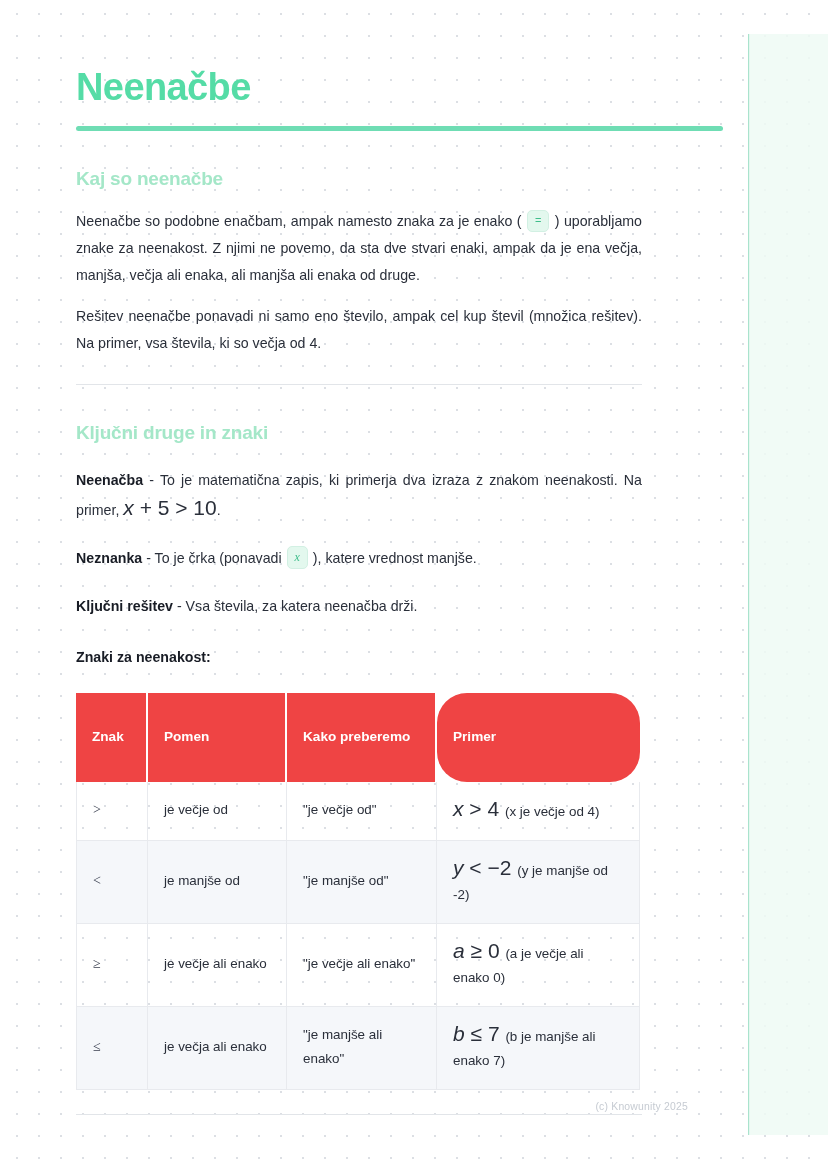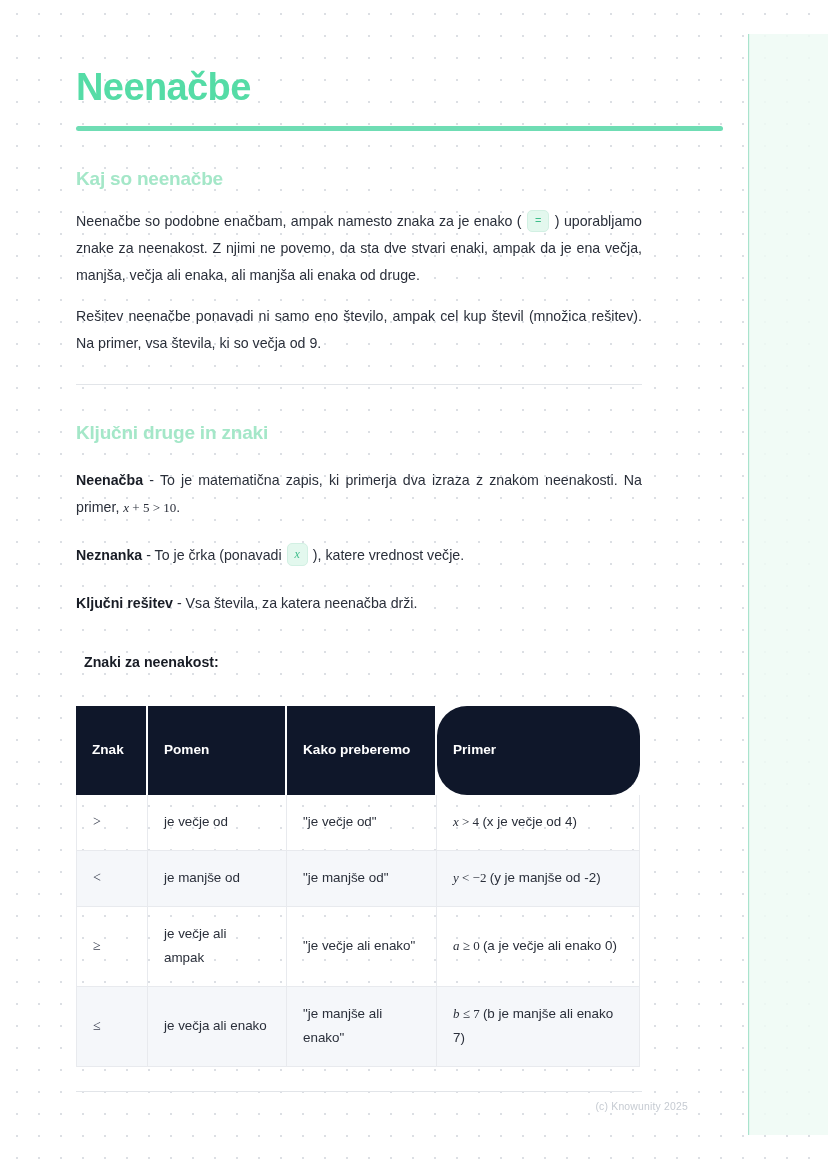--- a/index.html
+++ b/index.html
@@ -95,40 +95,40 @@
     margin: 0;
     padding-top: 21px;
     font-size: 14.2px;
     line-height: 27px;
     color: #2a2f3a;
     text-align: justify;
   }
   p.term b { font-weight: bold; color: #181c25; }
 
   p.label-line {
-    margin: 8px;
+    margin: 0;
     padding-top: 25px;
     font-size: 14.2px;
     line-height: 24px;
     font-weight: bold;
     color: #181c25;
   }
 
   .divider {
     margin-top: 27px;
     width: 566px;
     height: 1px;
     background: #e2e5e9;
   }
   .divider.bottom { margin-top: 24px; }
 
   
   .math {
-    font-family: Liberation Serif, serif;
-    font-size: 13px;
+    font-family: Liberation Sans, sans-serif;
+    font-size: 21px;
   }
   .math i {
     font-style: italic;
   }
 
   
   .chip {
     display: inline-block;
     background: #e3f8ee;
     border: 1px solid #d2f0e3;
@@ -152,21 +152,21 @@
     width: 564px;
     table-layout: fixed;
     font-size: 13.4px;
   }
   table.signs col.c1 { width: 72px; }
   table.signs col.c2 { width: 139px; }
   table.signs col.c3 { width: 150px; }
   table.signs col.c4 { width: 203px; }
 
   table.signs thead th {
-    background: #0f172a;
+    background: #ef4444;
     color: #ffffff;
     font-weight: bold;
     font-size: 13.6px;
     line-height: 21px;
     text-align: left;
     padding: 16px 16px 17px 16px;
     vertical-align: middle;
     height: 56px;
     border-right: 2px solid #ffffff;
   }
@@ -217,29 +217,29 @@
 
 <div class="content">
 
   <h1 class="doc-title">Neenačbe</h1>
   <div class="title-rule"></div>
 
   <h2 class="section-title">Kaj so neenačbe</h2>
 
   <p class="body-text"><span>Neenačbe so podobne enačbam, ampak namesto znaka za je enako ( </span><span class="chip eq">=</span><span> ) uporabljamo znake za neenakost. Z njimi ne povemo, da sta dve stvari enaki, ampak da je ena večja, manjša, večja ali enaka, ali manjša ali enaka od druge.</span></p>
 
-  <p class="body-text tight">Rešitev neenačbe ponavadi ni samo eno število, ampak cel kup števil (množica rešitev). Na primer, vsa števila, ki so večja od 9.</p>
+  <p class="body-text tight">Rešitev neenačbe ponavadi ni samo eno število, ampak cel kup števil (množica rešitev). Na primer, vsa števila, ki so večja od 4.</p>
 
   <div class="divider"></div>
 
   <h2 class="section-title">Ključni druge in znaki</h2>
 
   <p class="term"><b>Neenačba</b><span> - </span><span>To je matematična zapis, ki primerja dva izraza z znakom neenakosti. Na primer, </span><span class="math"><i>x</i><span> + 5 &gt; 10</span></span><span>.</span></p>
 
-  <p class="term"><b>Neznanka</b><span> - </span><span>To je črka (ponavadi </span><span class="chip var">x</span><span> ), katere vrednost večje.</span></p>
+  <p class="term"><b>Neznanka</b><span> - </span><span>To je črka (ponavadi </span><span class="chip var">x</span><span> ), katere vrednost manjše.</span></p>
 
   <p class="term"><b>Ključni rešitev</b><span> - </span><span>Vsa števila, za katera neenačba drži.</span></p>
 
   <p class="label-line">Znaki za neenakost:</p>
 
   <div class="tbl-wrap">
     <table class="signs">
       <colgroup>
         <col class="c1">
           <col class="c2">
@@ -262,21 +262,21 @@
           <td><span class="math"><i>x</i><span> &gt; 4 </span></span><span>(x je večje od 4)</span></td>
         </tr>
         <tr>
           <td class="sym">&lt;</td>
           <td>je manjše od</td>
           <td>"je manjše od"</td>
           <td><span class="math"><i>y</i><span> &lt; −2 </span></span><span>(y je manjše od -2)</span></td>
         </tr>
         <tr>
           <td class="sym">≥</td>
-          <td>je večje ali ampak</td>
+          <td>je večje ali enako</td>
           <td>"je večje ali enako"</td>
           <td><span class="math"><i>a</i><span> ≥ 0 </span></span><span>(a je večje ali enako 0)</span></td>
         </tr>
         <tr>
           <td class="sym">≤</td>
           <td>je večja ali enako</td>
           <td>"je manjše ali enako"</td>
           <td><span class="math"><i>b</i><span> ≤ 7 </span></span><span>(b je manjše ali enako 7)</span></td>
         </tr>
       </tbody>

